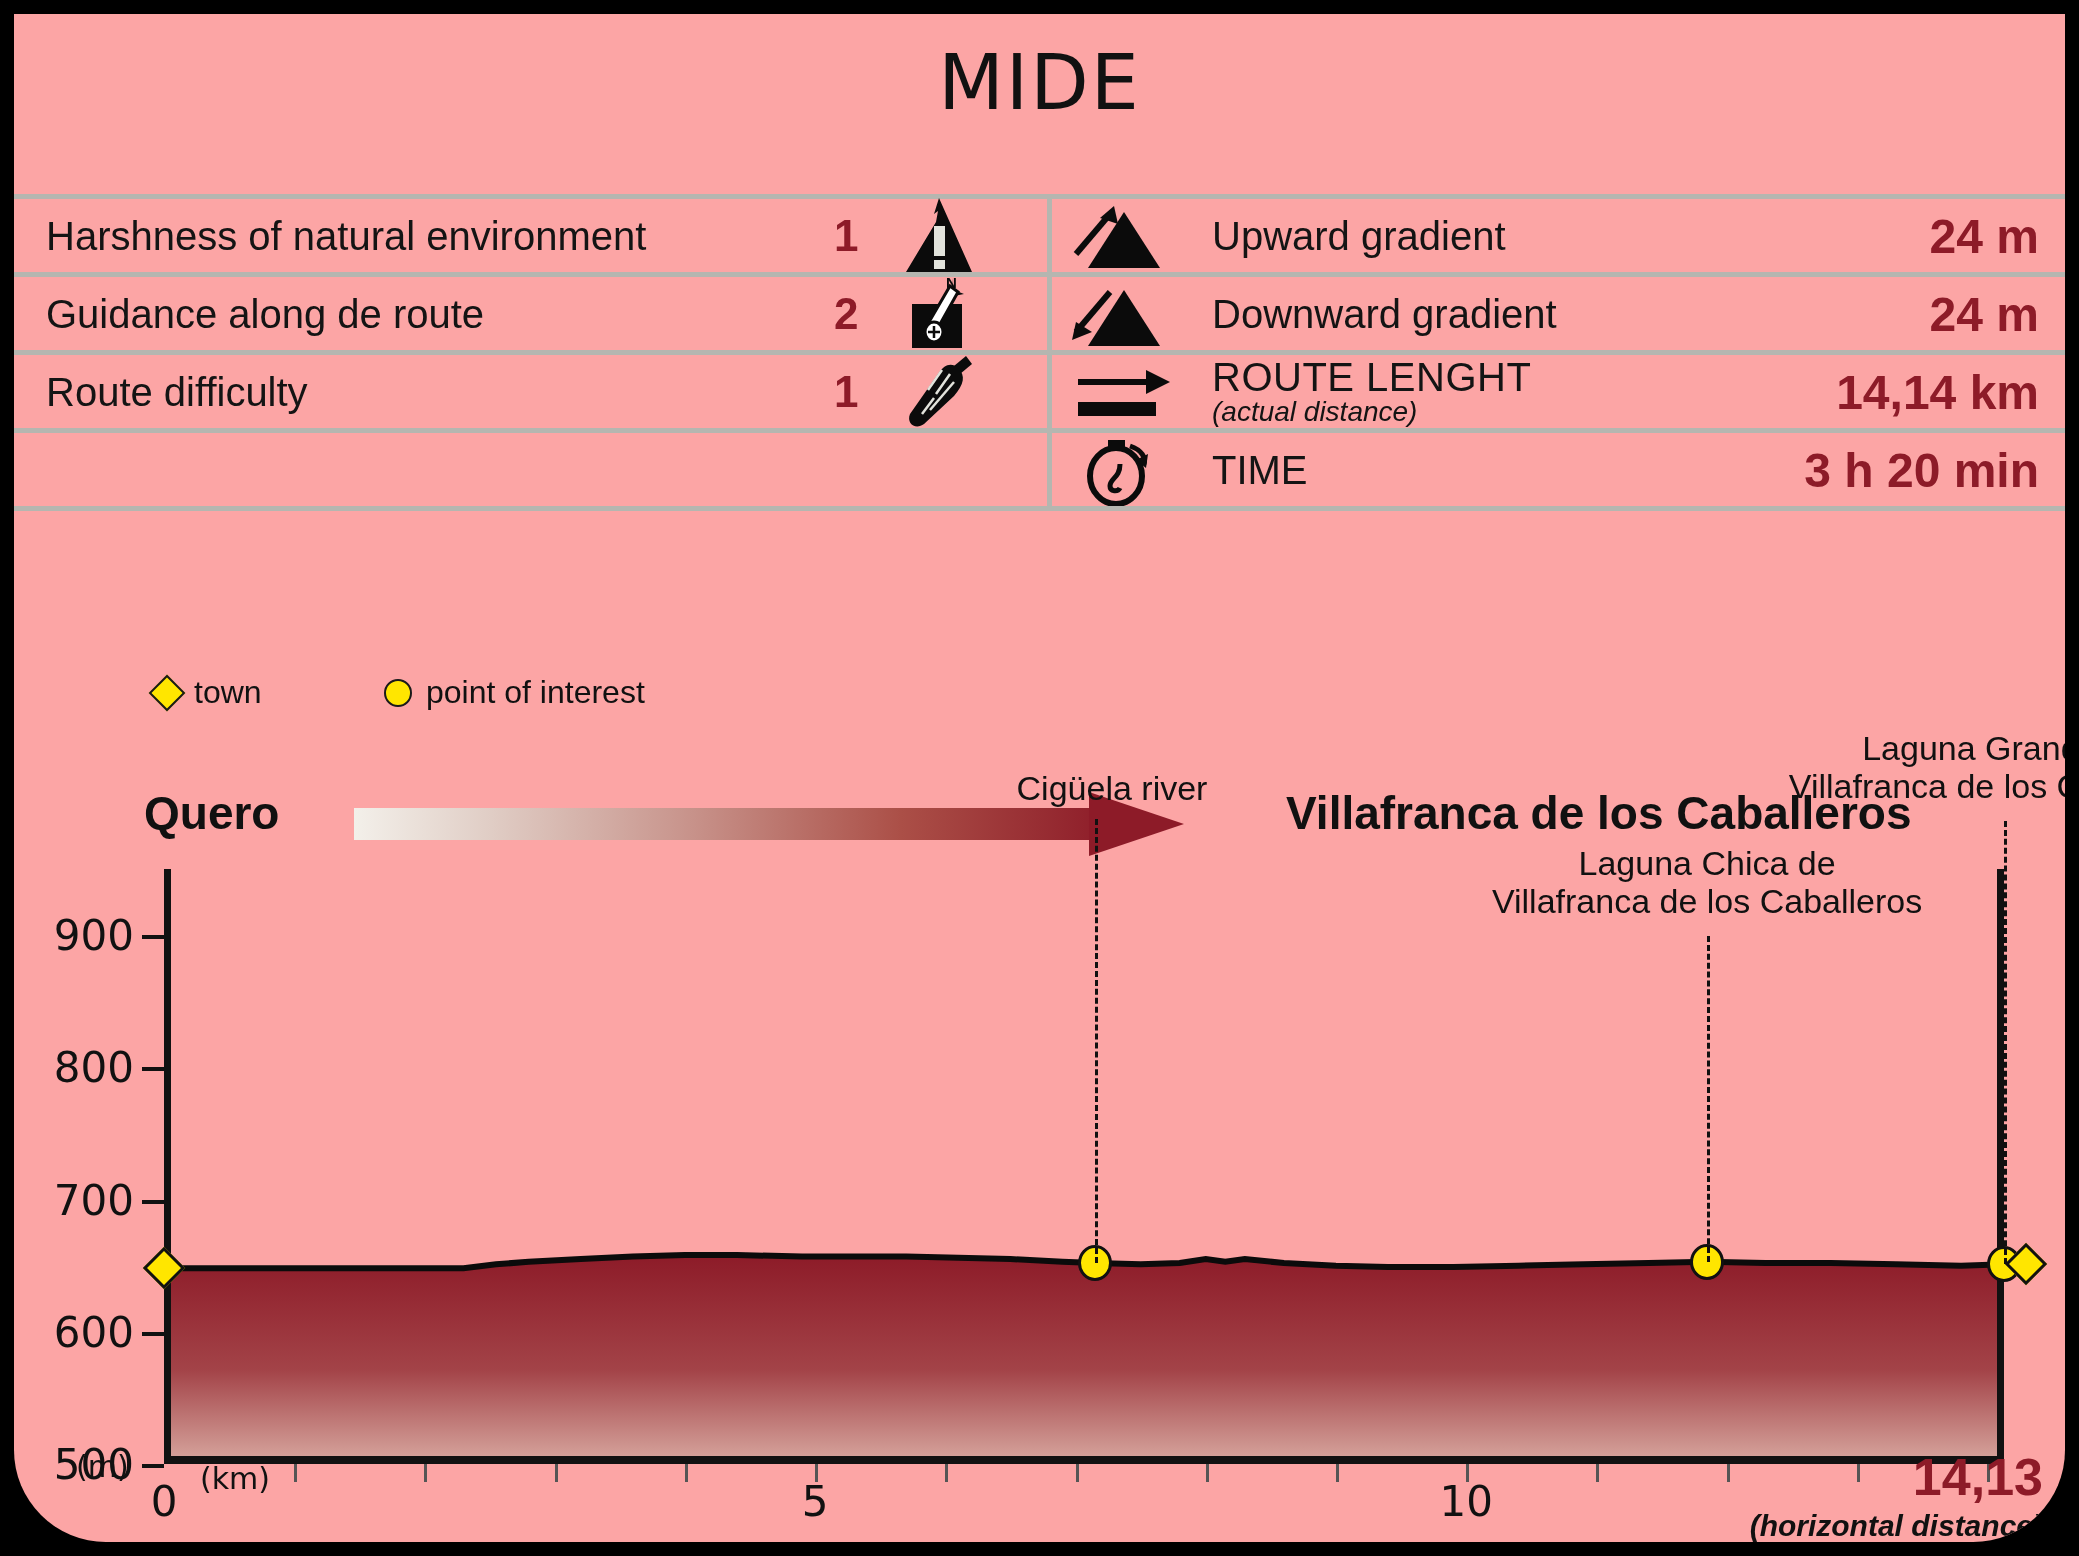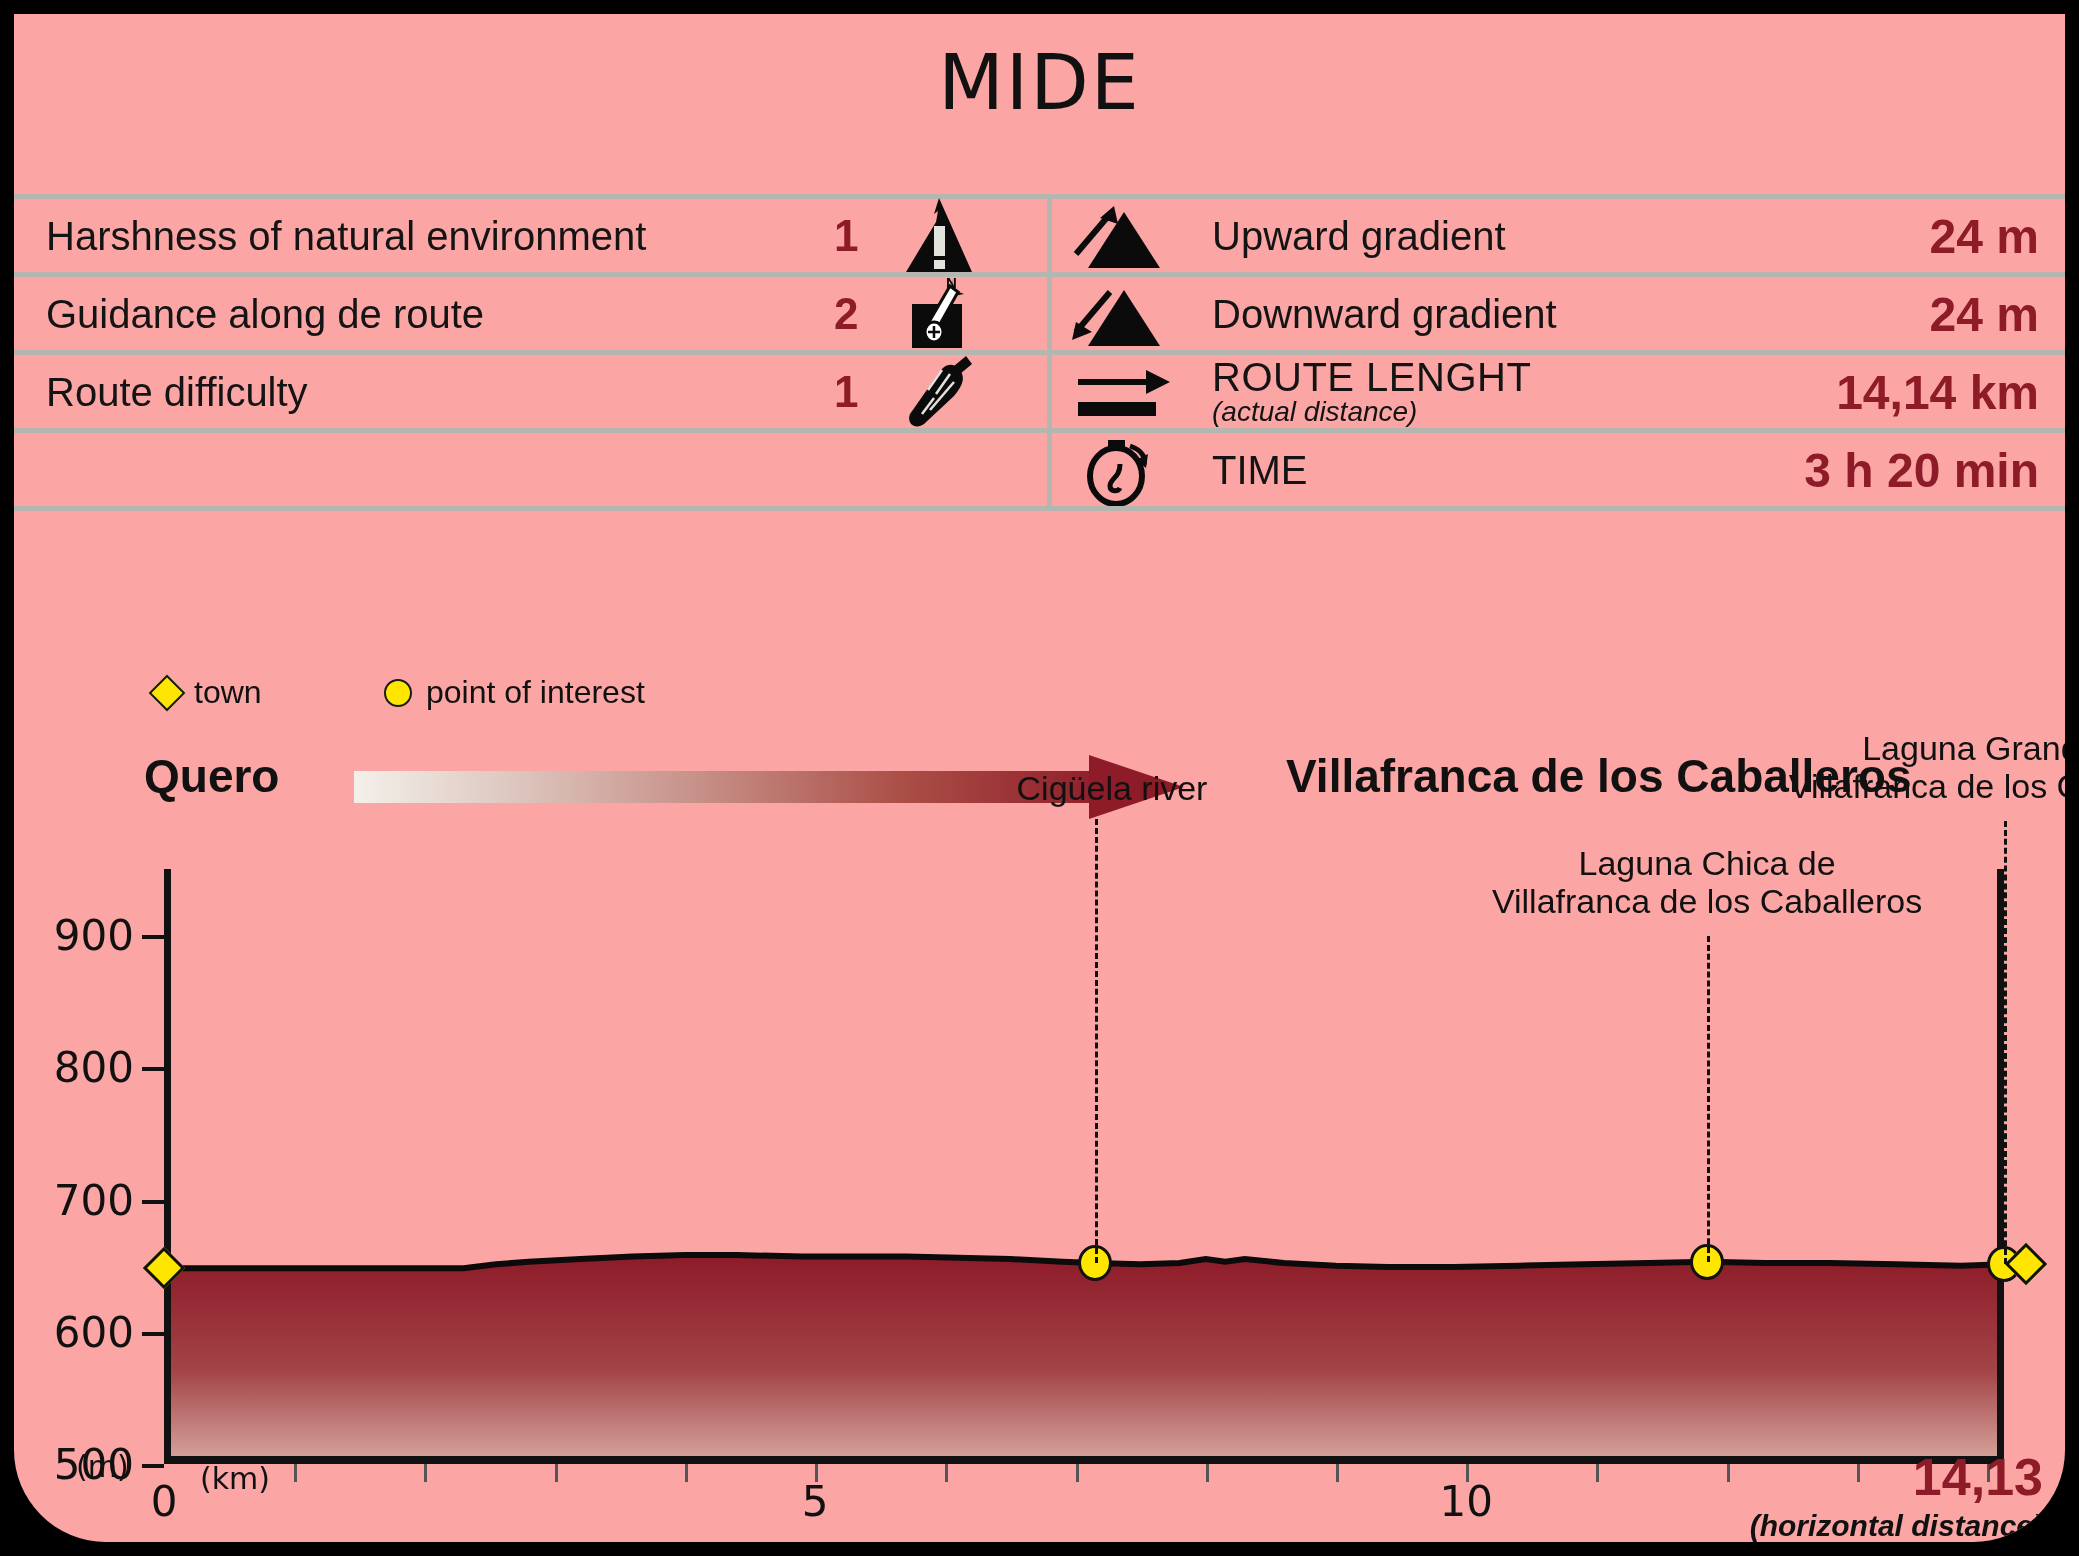--- a/index.html
+++ b/index.html
@@ -78,21 +78,21 @@
   #legend{position:absolute;left:0;top:660px;width:1830px;height:60px;}
   .lg{position:absolute;display:flex;align-items:center;gap:14px;}
   .lg span{font-size:32px;color:#111;}
 
   .diamond{width:26px;height:26px;background:#ffe600;border:2.5px solid #1a1a1a;
            transform:rotate(45deg);box-sizing:border-box;}
   .circle{width:28px;height:28px;border-radius:50%;background:#ffe600;
           border:2.5px solid #1a1a1a;box-sizing:border-box;}
 
   
-  #route{position:absolute;left:0;top:735px;width:2051px;height:80px;}
+  #route{position:absolute;left:0;top:772px;width:2051px;height:80px;}
   #origin{position:absolute;left:130px;top:0;font-size:46px;font-weight:bold;color:#111;
           font-family:"Liberation Sans",sans-serif;}
   #dest{position:absolute;left:1272px;top:0;font-size:46px;font-weight:bold;color:#111;
         white-space:nowrap;}
   #arrowwrap{position:absolute;left:340px;top:4px;width:900px;height:70px;}
 
   
   #chart{position:absolute;left:0;top:835px;width:2051px;height:700px;}
   #plotbox{position:absolute;left:150px;top:20px;width:1840px;height:595px;}
   .axis-v{position:absolute;left:0;top:0;width:7px;height:595px;background:#111;}

